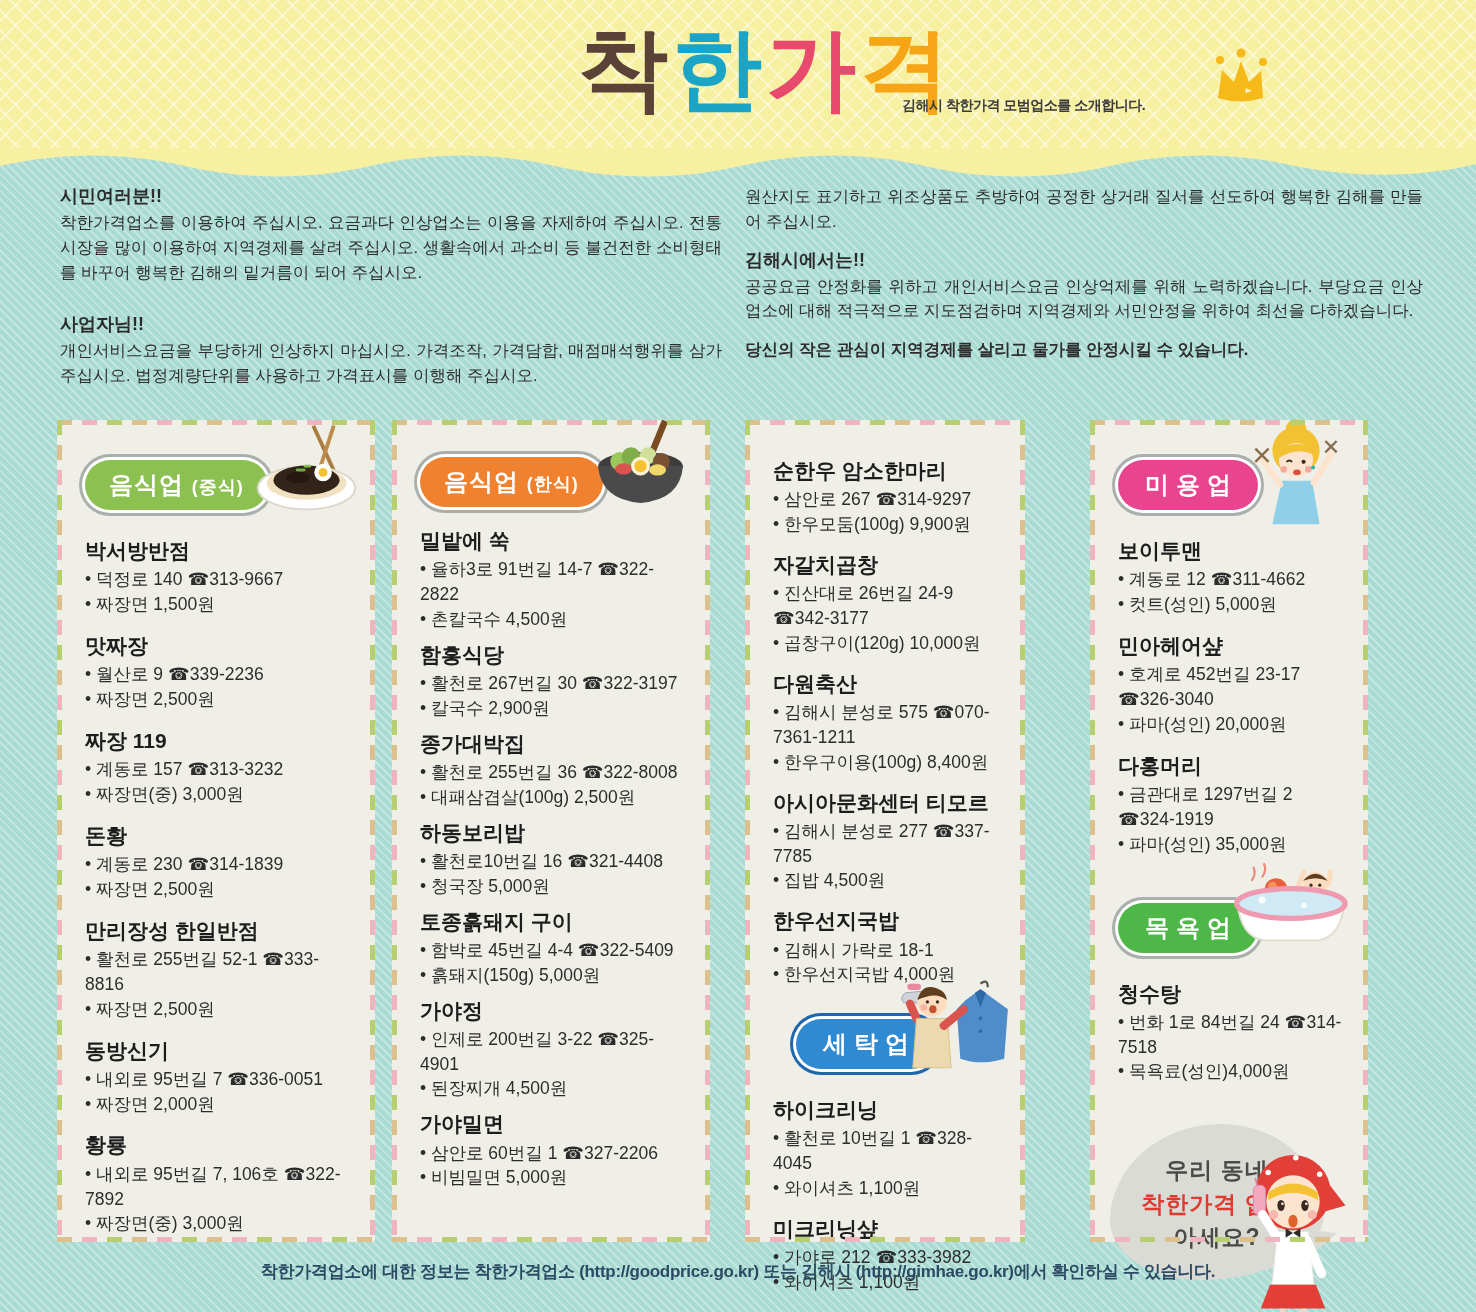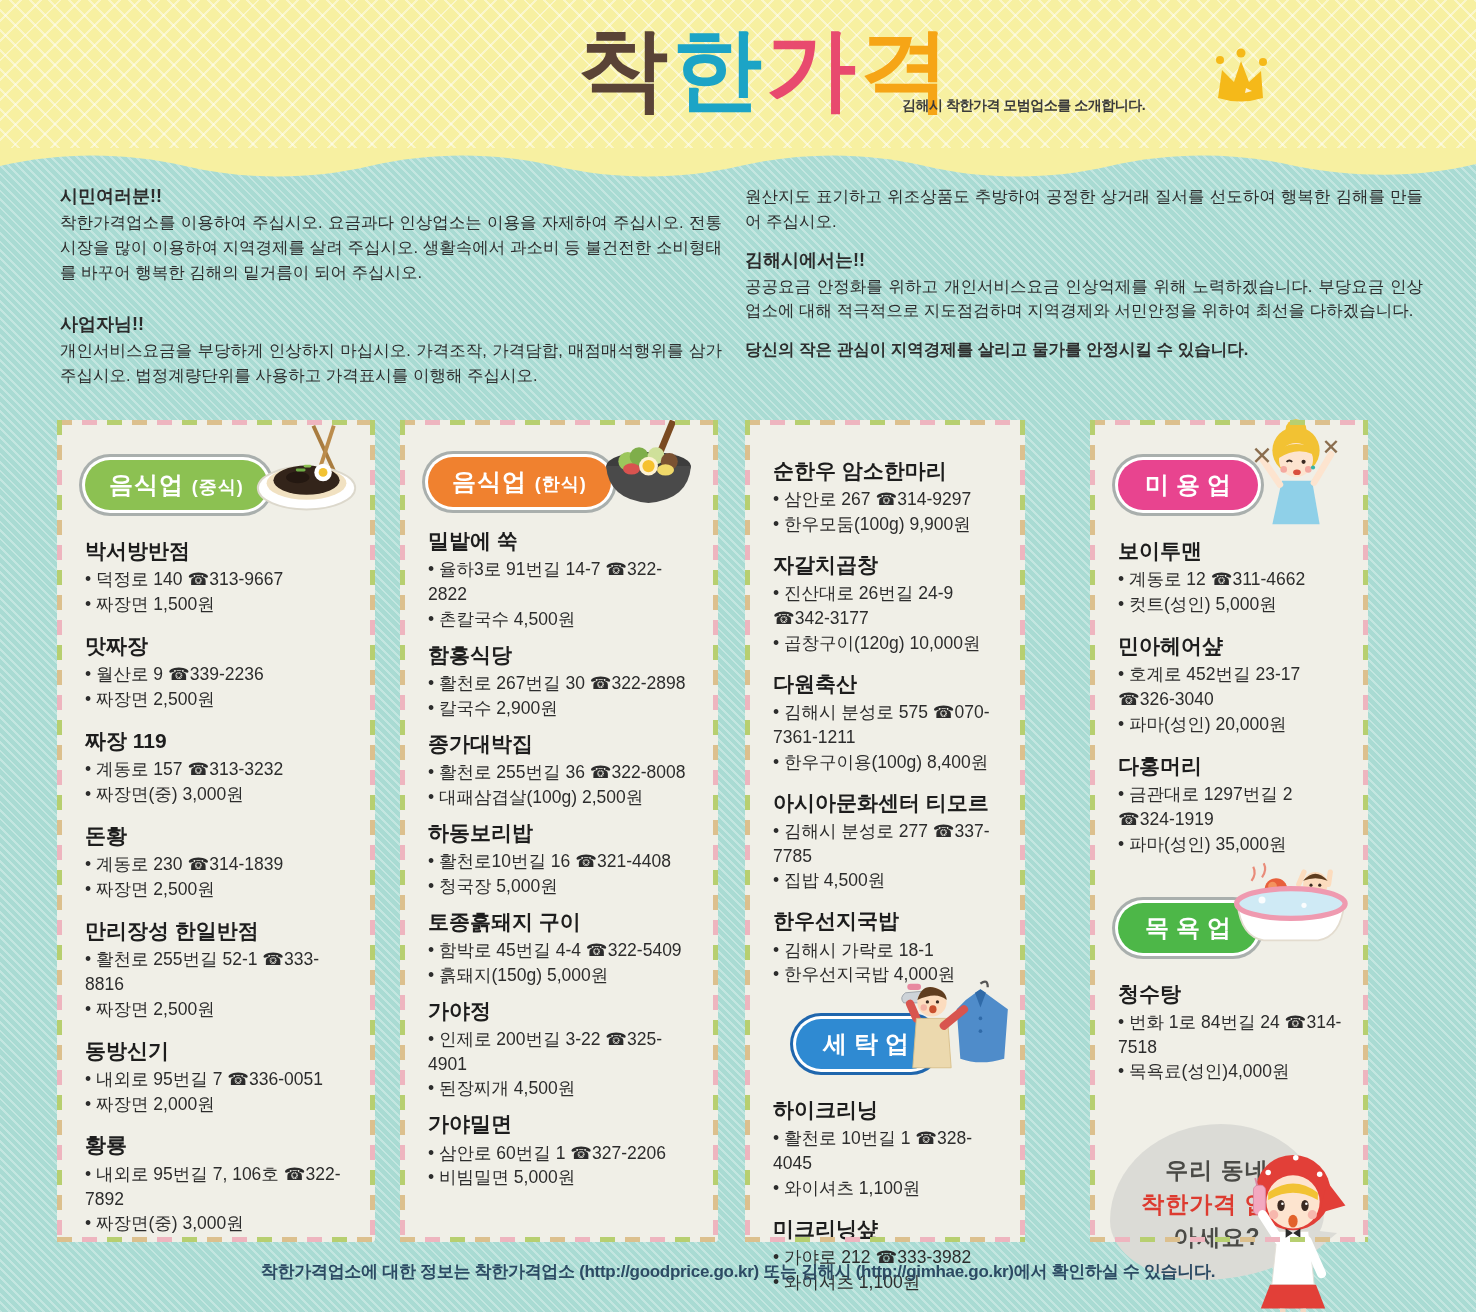--- a/index.html
+++ b/index.html
@@ -25,21 +25,21 @@
   .intro{position:absolute;z-index:2;color:#2e2e2e;}
   .intro-left{left:60px;top:184px;width:662px;}
   .intro-right{left:745px;top:184px;width:678px;}
   .intro h3{margin:0 0 2px 0;font-size:18px;font-weight:bold;color:#2b2b2b;}
   .intro p{margin:0 0 8px 0;font-size:16.5px;line-height:1.5;text-align:justify;}
   .intro .gap{height:20px;}
   .intro .em{font-weight:bold;margin-top:14px;}
   
   .card{position:absolute;top:420px;height:822px;background:#f0efe7;z-index:2;border-radius:3px;}
   .card-1{left:57px;width:318px;}
-  .card-2{left:400px;width:318px;}
+  .card-2{left:392px;width:318px;}
   .card-3{left:745px;width:280px;}
   .card-4{left:1090px;width:278px;overflow:visible;}
   .edge{position:absolute;z-index:4;pointer-events:none;}
   .edge-top,.edge-bottom{left:0;right:0;height:5px;
     background:repeating-linear-gradient(90deg,#dcc08e 0 15px,transparent 15px 25px,#eeb5bf 25px 40px,transparent 40px 50px,#b7cf70 50px 65px,transparent 65px 75px);}
   .edge-top{top:0}.edge-bottom{bottom:0}
   .edge-left,.edge-right{top:0;bottom:0;width:5px;
     background:repeating-linear-gradient(180deg,#b7cf70 0 15px,transparent 15px 25px,#dcc08e 25px 40px,transparent 40px 50px,#eeb5bf 50px 65px,transparent 65px 75px);}
   .edge-left{left:0}.edge-right{right:0}
   .card-inner{position:relative;box-sizing:border-box;height:100%;padding:24px 18px 14px 28px;}
@@ -218,21 +218,21 @@
         </svg>
       </div>
       <div>
           <div class="biz">
             <div class="biz-name">밀밭에 쑥</div>
             <div class="biz-line">율하3로 91번길 14-7 ☎322-2822</div>
             <div class="biz-line">촌칼국수 4,500원</div>
           </div>
           <div class="biz">
             <div class="biz-name">함흥식당</div>
-            <div class="biz-line">활천로 267번길 30 ☎322-2898</div>
+            <div class="biz-line">활천로 267번길 30 ☎322-3197</div>
             <div class="biz-line">칼국수 2,900원</div>
           </div>
           <div class="biz">
             <div class="biz-name">종가대박집</div>
             <div class="biz-line">활천로 255번길 36 ☎322-8008</div>
             <div class="biz-line">대패삼겹살(100g) 2,500원</div>
           </div>
           <div class="biz">
             <div class="biz-name">하동보리밥</div>
             <div class="biz-line">활천로10번길 16 ☎321-4408</div>

